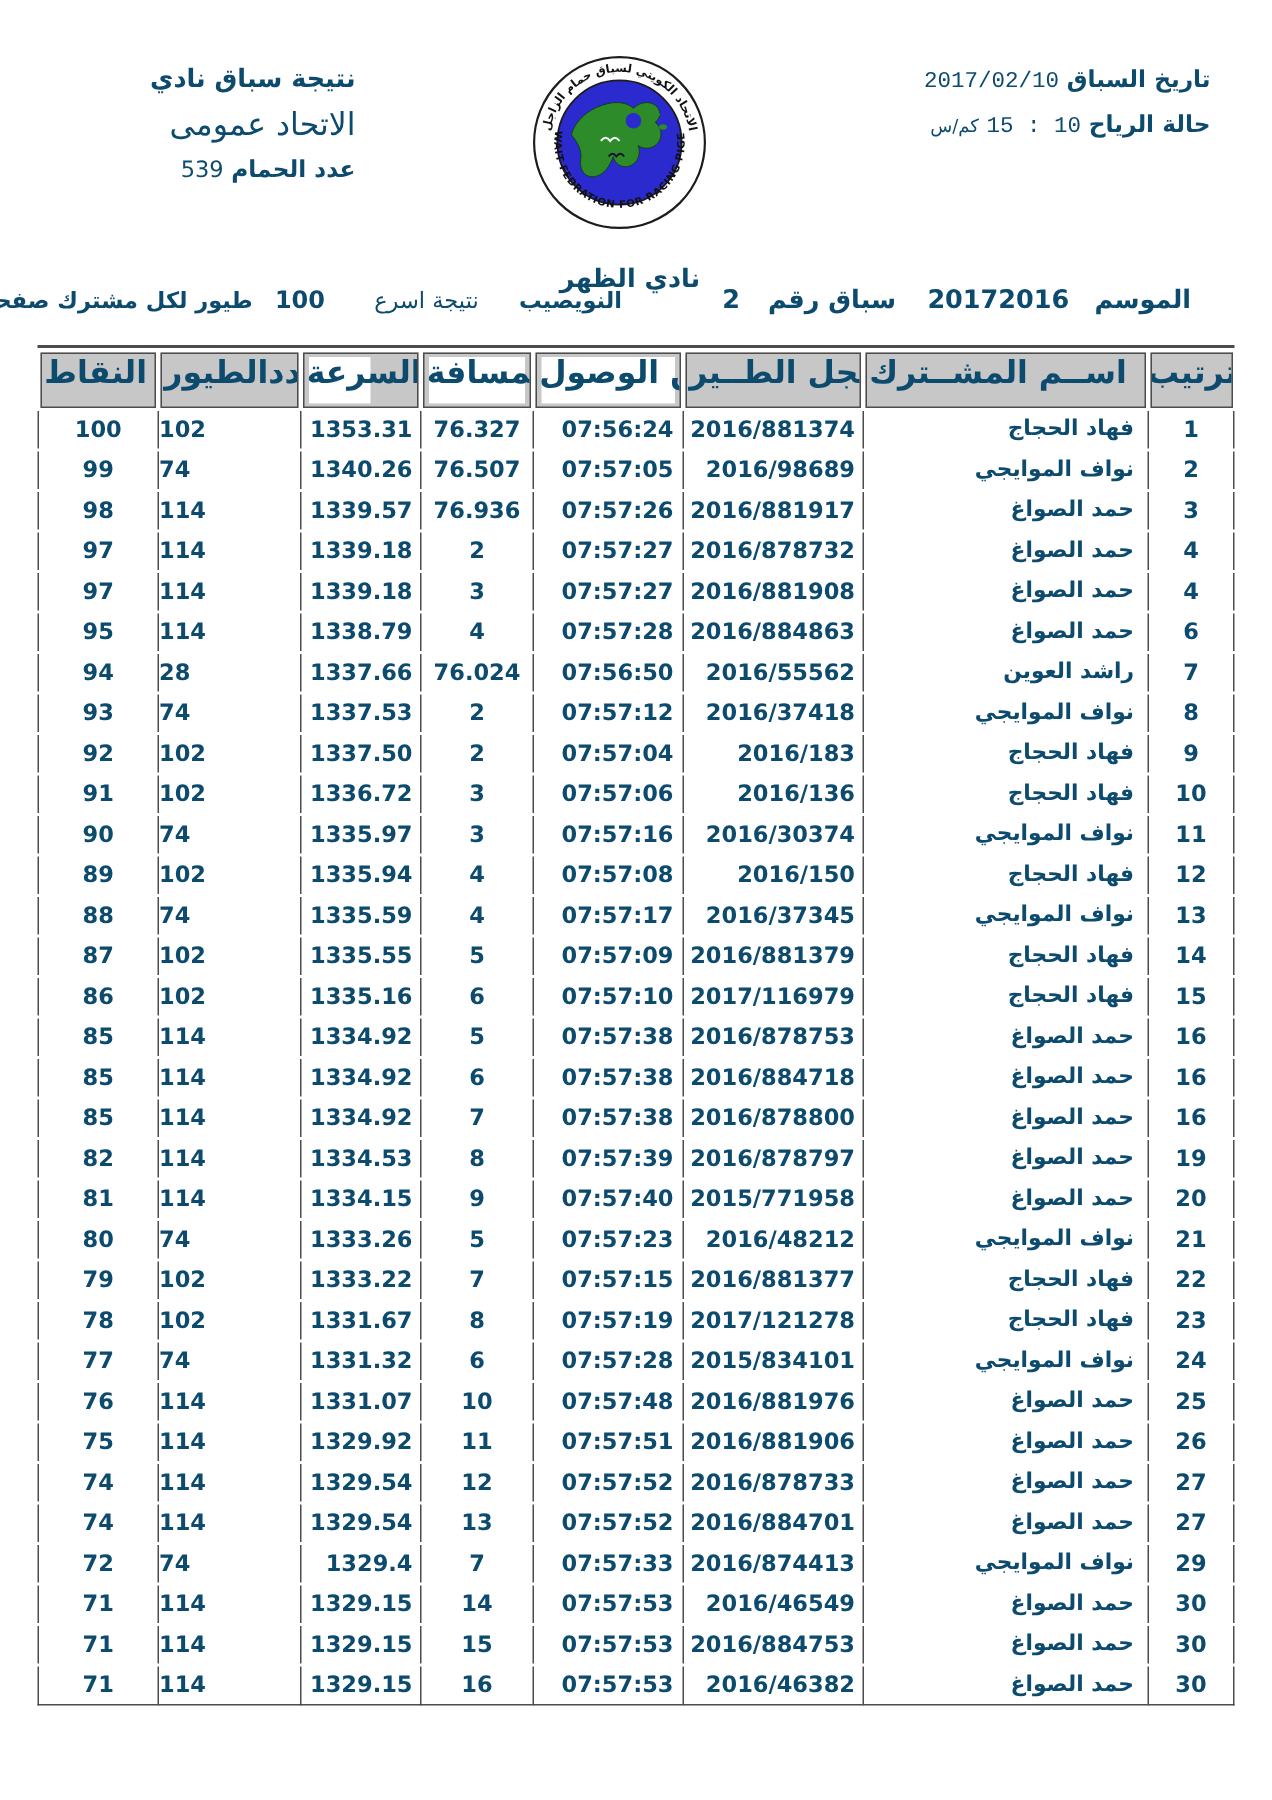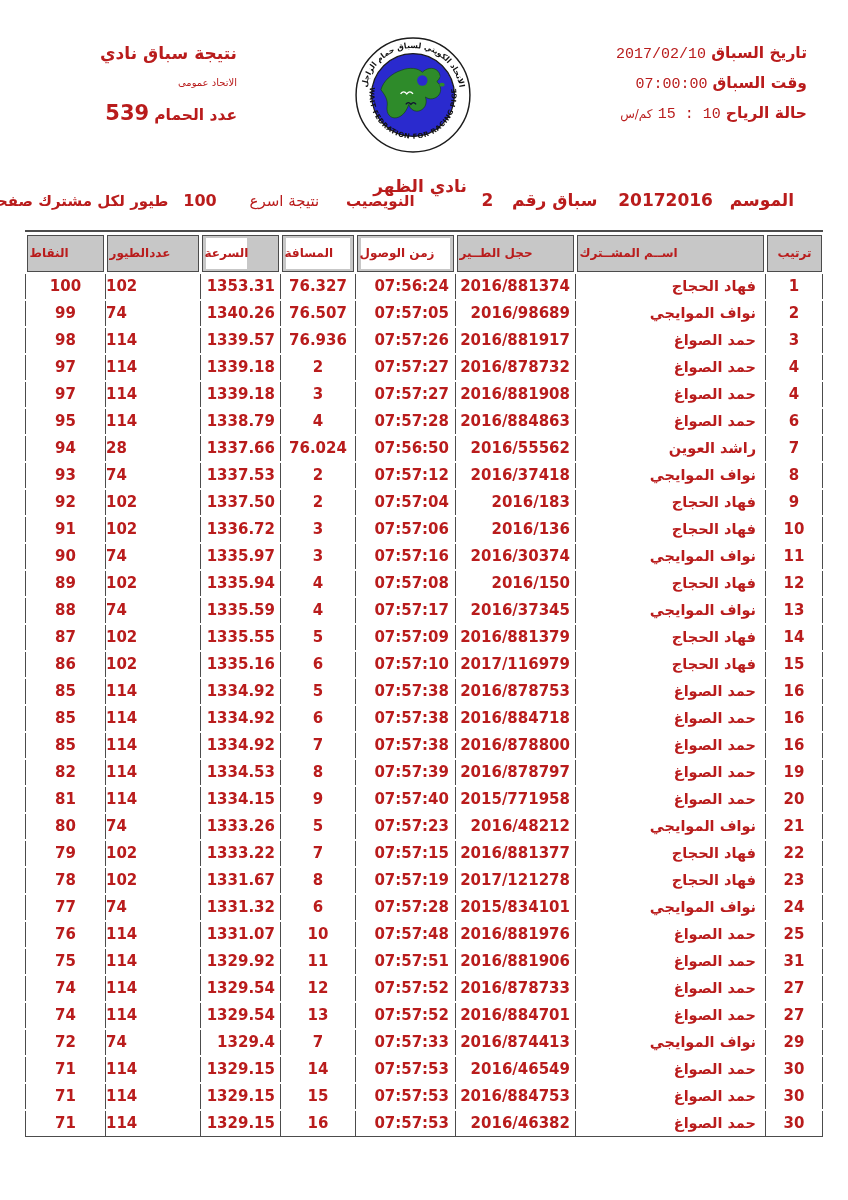--- a/index.html
+++ b/index.html
@@ -1,28 +1,28 @@
 <!DOCTYPE html>
 <html lang="ar"><head>
 <meta charset="utf-8">
 <style>
   * { box-sizing: border-box; }
   body { margin: 0; background: #ffffff; }
   .page {
     position: relative; width: 840px; height: 1200px; background: #fff;
-    font-family: "DejaVu Sans", "Liberation Sans", sans-serif; color: #b91c1c;
+    font-family: "DejaVu Sans", "Liberation Sans", sans-serif; color: #0c4a6e;
     overflow: hidden;
   }
   
   .hdr-left { position: absolute; top: 40px; left: 35px; width: 202px; direction: rtl; text-align: right; }
   .hdr-left .line { height: 30px; line-height: 26px; white-space: nowrap; }
   .hl-title { font-size: 17px; font-weight: bold; }
-  .hl-fed   { font-size: 10px; }
+  .hl-fed   { font-size: 21px; }
   .hl-lbl   { font-size: 15.5px; font-weight: bold; }
-  .hl-val   { font-size: 21px; font-weight: bold; }
+  .hl-val   { font-size: 15px; font-weight: normal; }
   
   .hdr-right { position: absolute; top: 40px; right: 33px; width: 285px; direction: rtl; text-align: right; }
   .hdr-right .line { height: 30px; line-height: 26px; white-space: nowrap; }
   .hr-lbl { font-size: 15.5px; font-weight: bold; }
   .hr-val { font-size: 15px; font-weight: normal; font-family: Liberation Mono, monospace; }
   .hr-val-sm { font-size: 12px; font-weight: normal; }
   
   .logo { position: absolute; top: 36px; left: 354px; width: 118px; height: 122px; }
   
   .club-title { position: absolute; top: 176px; left: 0; right: 0; text-align: center; font-size: 17px; font-weight: bold; direction: rtl; }
@@ -37,22 +37,22 @@
   .s-num  { font-size: 16px; font-weight: bold; }
   
   .results { position: absolute; top: 230px; left: 25px; width: 798px; border-top: 2px solid #4c4c4c; }
   table.res {
     width: 798px; table-layout: fixed; direction: rtl;
     border-collapse: separate; border-spacing: 0 2px; font-size: 15px;
   }
   th { padding: 0; height: 38px; font-weight: bold; vertical-align: middle; }
   .hcell {
     position: relative; height: 37px; margin: 0 1.5px; background: #c7c7c7;
-    border: 1.5px solid #4c4c4c; display: flex; align-items: center;
-    justify-content: flex-end; padding: 0 5px 0 2px; font-size: 12px; overflow: hidden;
+    border: 1.5px solid #4c4c4c; display: flex; align-items: flex-start;
+    justify-content: flex-end; padding: 0 5px 0 2px; font-size: 21px; overflow: hidden;
   }
   .hcell.center { justify-content: center; padding-right: 1px; }
   .inset { position: absolute; top: 2px; bottom: 2px; background: #fff; }
   .inset.full { left: 3px; right: 3px; }
   .inset.half { left: 3px; width: 55%; }
   .hcell .lbl { position: relative; z-index: 1; white-space: nowrap; }
   td {
     height: 25px; line-height: 25px; padding: 0; font-weight: bold;
     border-left: 1.5px solid #4c4c4c; overflow: hidden; white-space: nowrap;
   }
@@ -109,24 +109,20 @@
       </text>
     </svg>
   </div>
 
   <div class="hdr-right">
     <div class="line">
       <span class="hr-lbl">تاريخ السباق</span>
       <span class="hr-val">2017/02/10</span>
     </div>
     <div class="line">
-      <span class="hr-lbl">وقت السباق</span>
-      <span class="hr-val">07:00:00</span>
-    </div>
-    <div class="line">
       <span class="hr-lbl">حالة الرياح</span>
       <span class="hr-val">10 : 15</span>
       <span class="hr-val-sm">كم/س</span>
     </div>
   </div>
 
   <div class="club-title">نادي الظهر</div>
 
   <div class="season">
     <span class="s-big s-ml12">الموسم</span>
@@ -444,21 +440,21 @@
             <td class="c-rank">25</td>
             <td class="c-name">حمد الصواغ</td>
             <td class="c-ring">2016/881976</td>
             <td class="c-time">07:57:48</td>
             <td class="c-dist">10</td>
             <td class="c-speed">1331.07</td>
             <td class="c-birds">114</td>
             <td class="c-points">76</td>
           </tr>
           <tr>
-            <td class="c-rank">31</td>
+            <td class="c-rank">26</td>
             <td class="c-name">حمد الصواغ</td>
             <td class="c-ring">2016/881906</td>
             <td class="c-time">07:57:51</td>
             <td class="c-dist">11</td>
             <td class="c-speed">1329.92</td>
             <td class="c-birds">114</td>
             <td class="c-points">75</td>
           </tr>
           <tr>
             <td class="c-rank">27</td>

